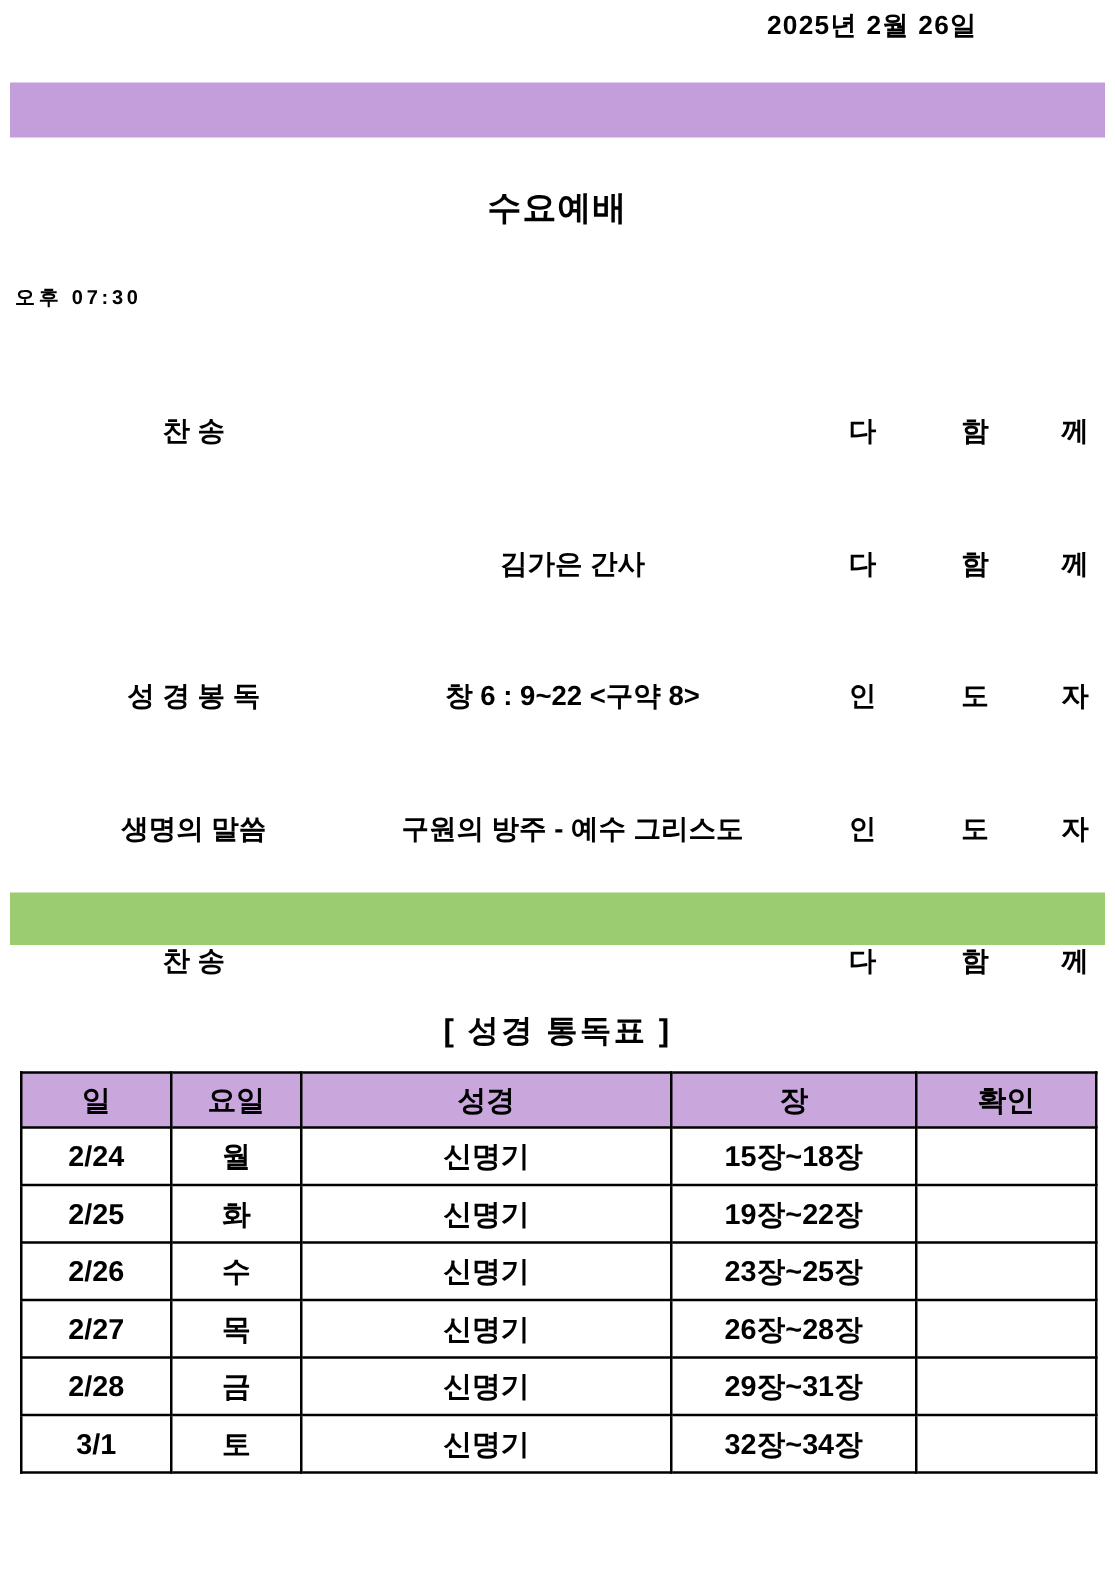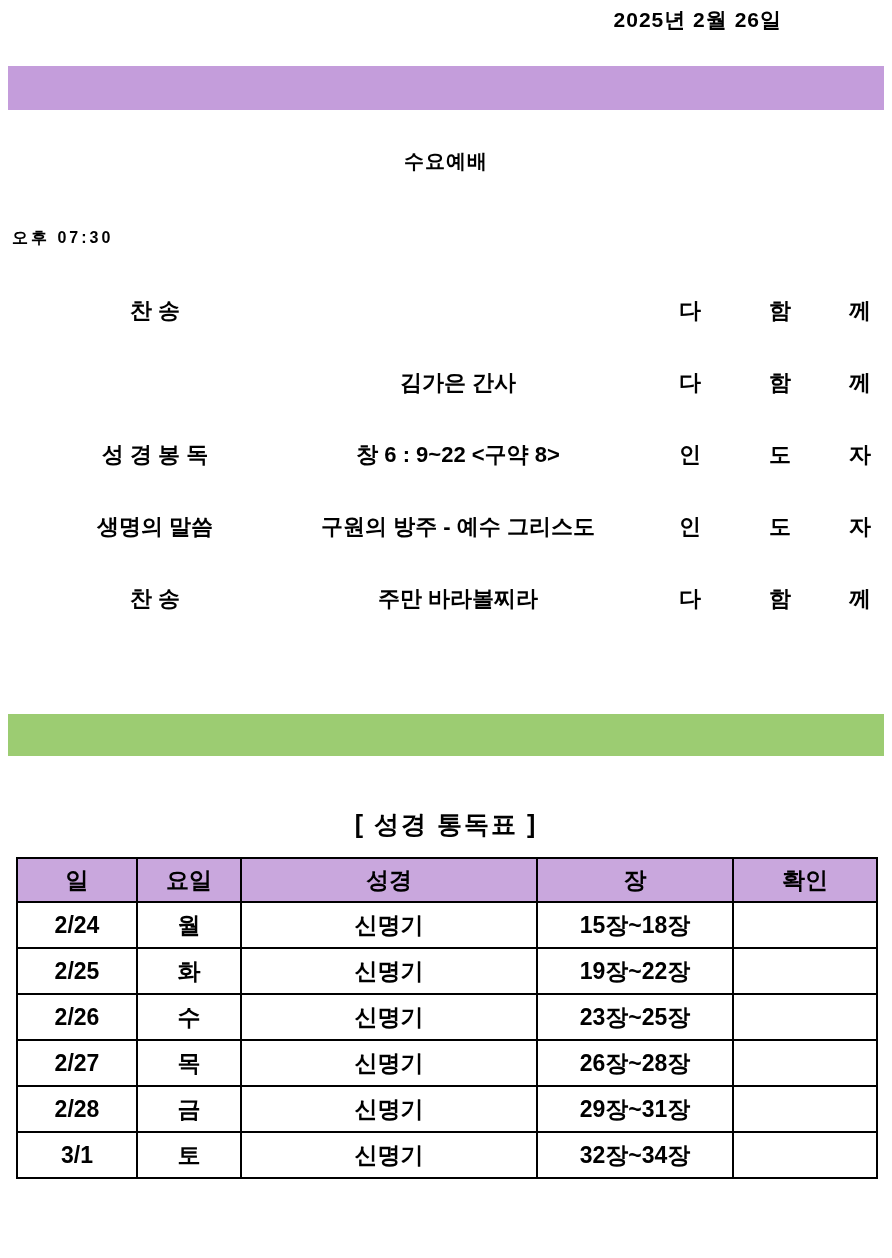--- a/index.html
+++ b/index.html
@@ -43,21 +43,21 @@
     background: #c49ddb;
   }
 
   
   .service-title {
     position: absolute;
     top: 148px;
     left: 0;
     width: 892px;
     text-align: center;
-    font-size: 20px;
+    font-size: 27px;
     font-weight: bold;
     letter-spacing: 1px;
   }
 
   
   .time-row {
     position: absolute;
     top: 228px;
     left: 0;
     width: 892px;
@@ -85,20 +85,21 @@
   .order-list {
     position: absolute;
     top: 296px;
     left: 0;
     width: 892px;
   }
   .order-row {
     position: relative;
     height: 72px;
     width: 892px;
+    margin-top: 34px;
   }
   .ord-label {
     position: absolute;
     left: 55px;
     width: 200px;
     top: 0;
     font-size: 22px;
     font-weight: bold;
     text-align: center;
     white-space: nowrap;
@@ -232,21 +233,20 @@
     <div class="order-row">
       <span class="ord-label">생명의 말씀</span>
       <span class="ord-content">구원의 방주 - 예수 그리스도</span>
       <span class="ord-by1">인</span>
       <span class="ord-by2">도</span>
       <span class="ord-by3">자</span>
     </div>
 
     <div class="order-row">
       <span class="ord-label">찬           송</span>
-      <span class="ord-content">주만 바라볼찌라</span>
       <span class="ord-by1">다</span>
       <span class="ord-by2">함</span>
       <span class="ord-by3">께</span>
     </div>
 
   </div>
 
   <div class="green-bar"></div>
 
   <div class="plan-title">[ 성경 통독표 ]</div>

